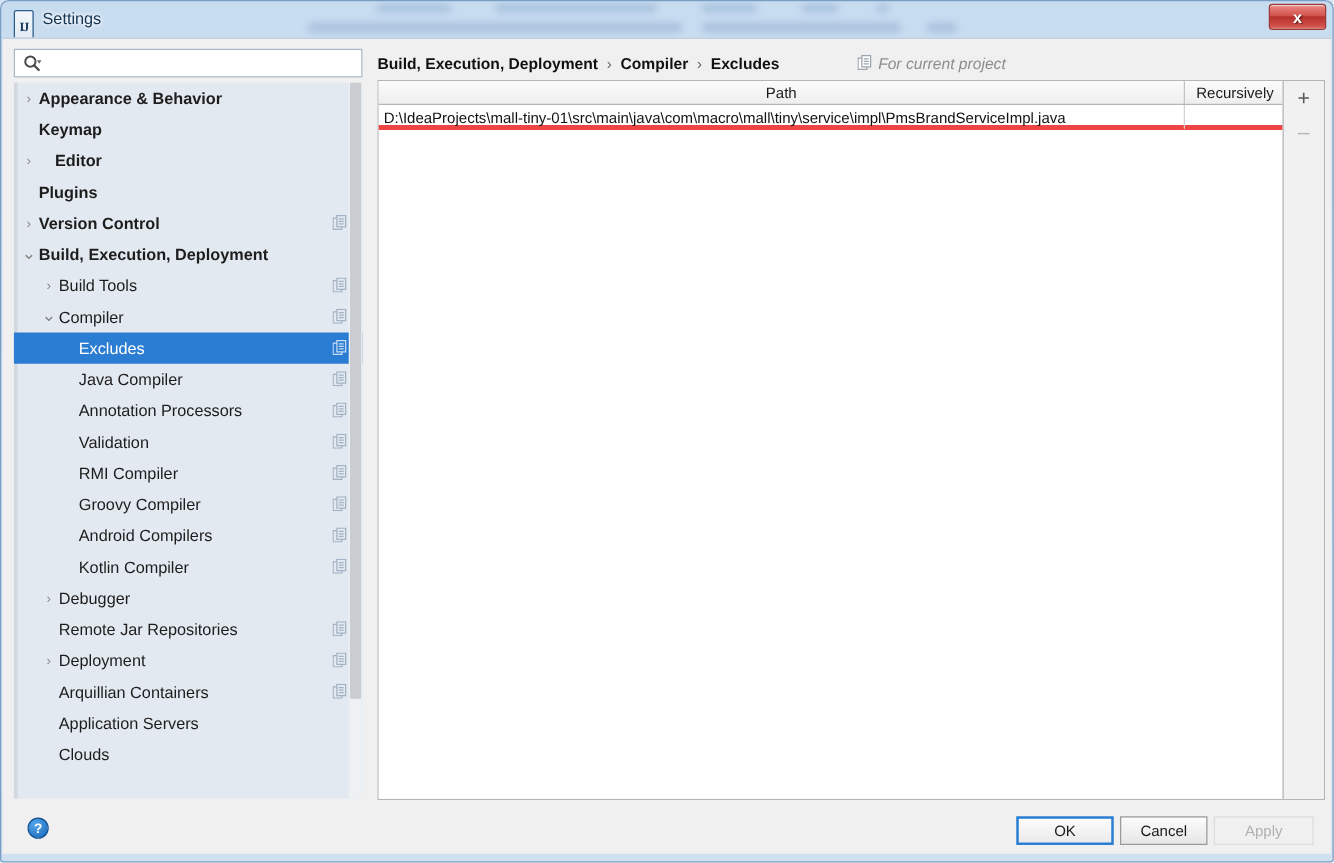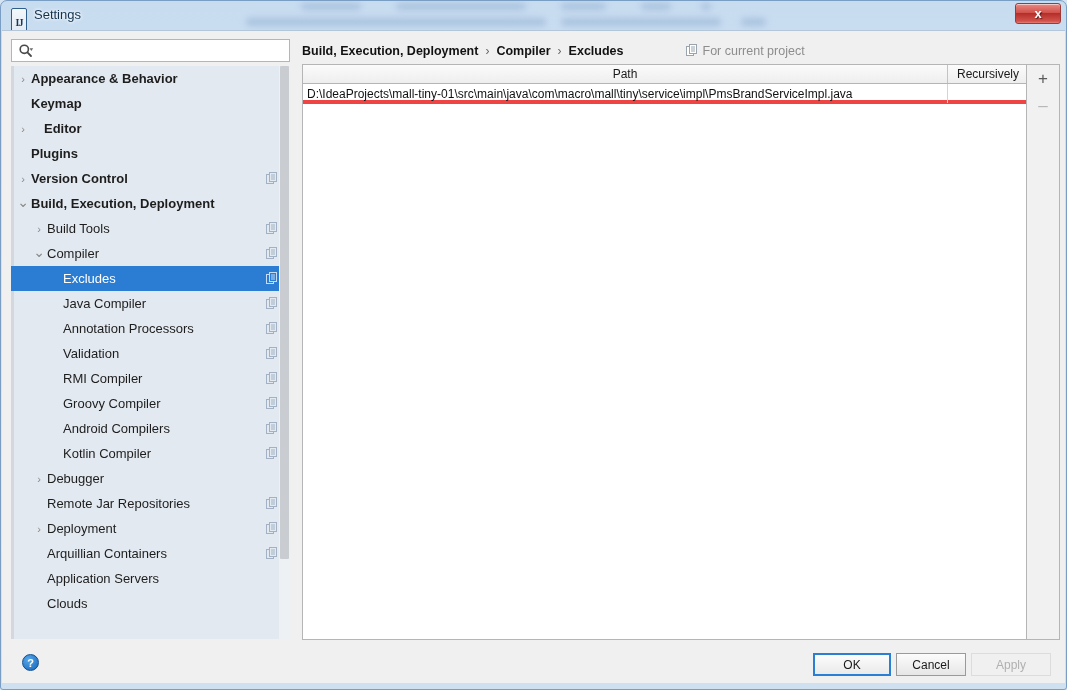--- a/index.html
+++ b/index.html
@@ -227,20 +227,21 @@
     margin: 0 7px;
     color: #666666;
     font-size: 12px;
   }
   #for-current-project {
     margin-left: 62px;
     display: flex;
     align-items: flex-start;
     color: #8d8d8d;
     font-size: 12.5px;
+    font-style: italic;
   }
   #for-current-project svg { margin-right: 5px; }
 
   #content-box {
     position: absolute;
     left: 3px; top: 29px;
     width: 758px;
     height: 576px;
     background: #ffffff;
     border: 1px solid #b5b5b5;

